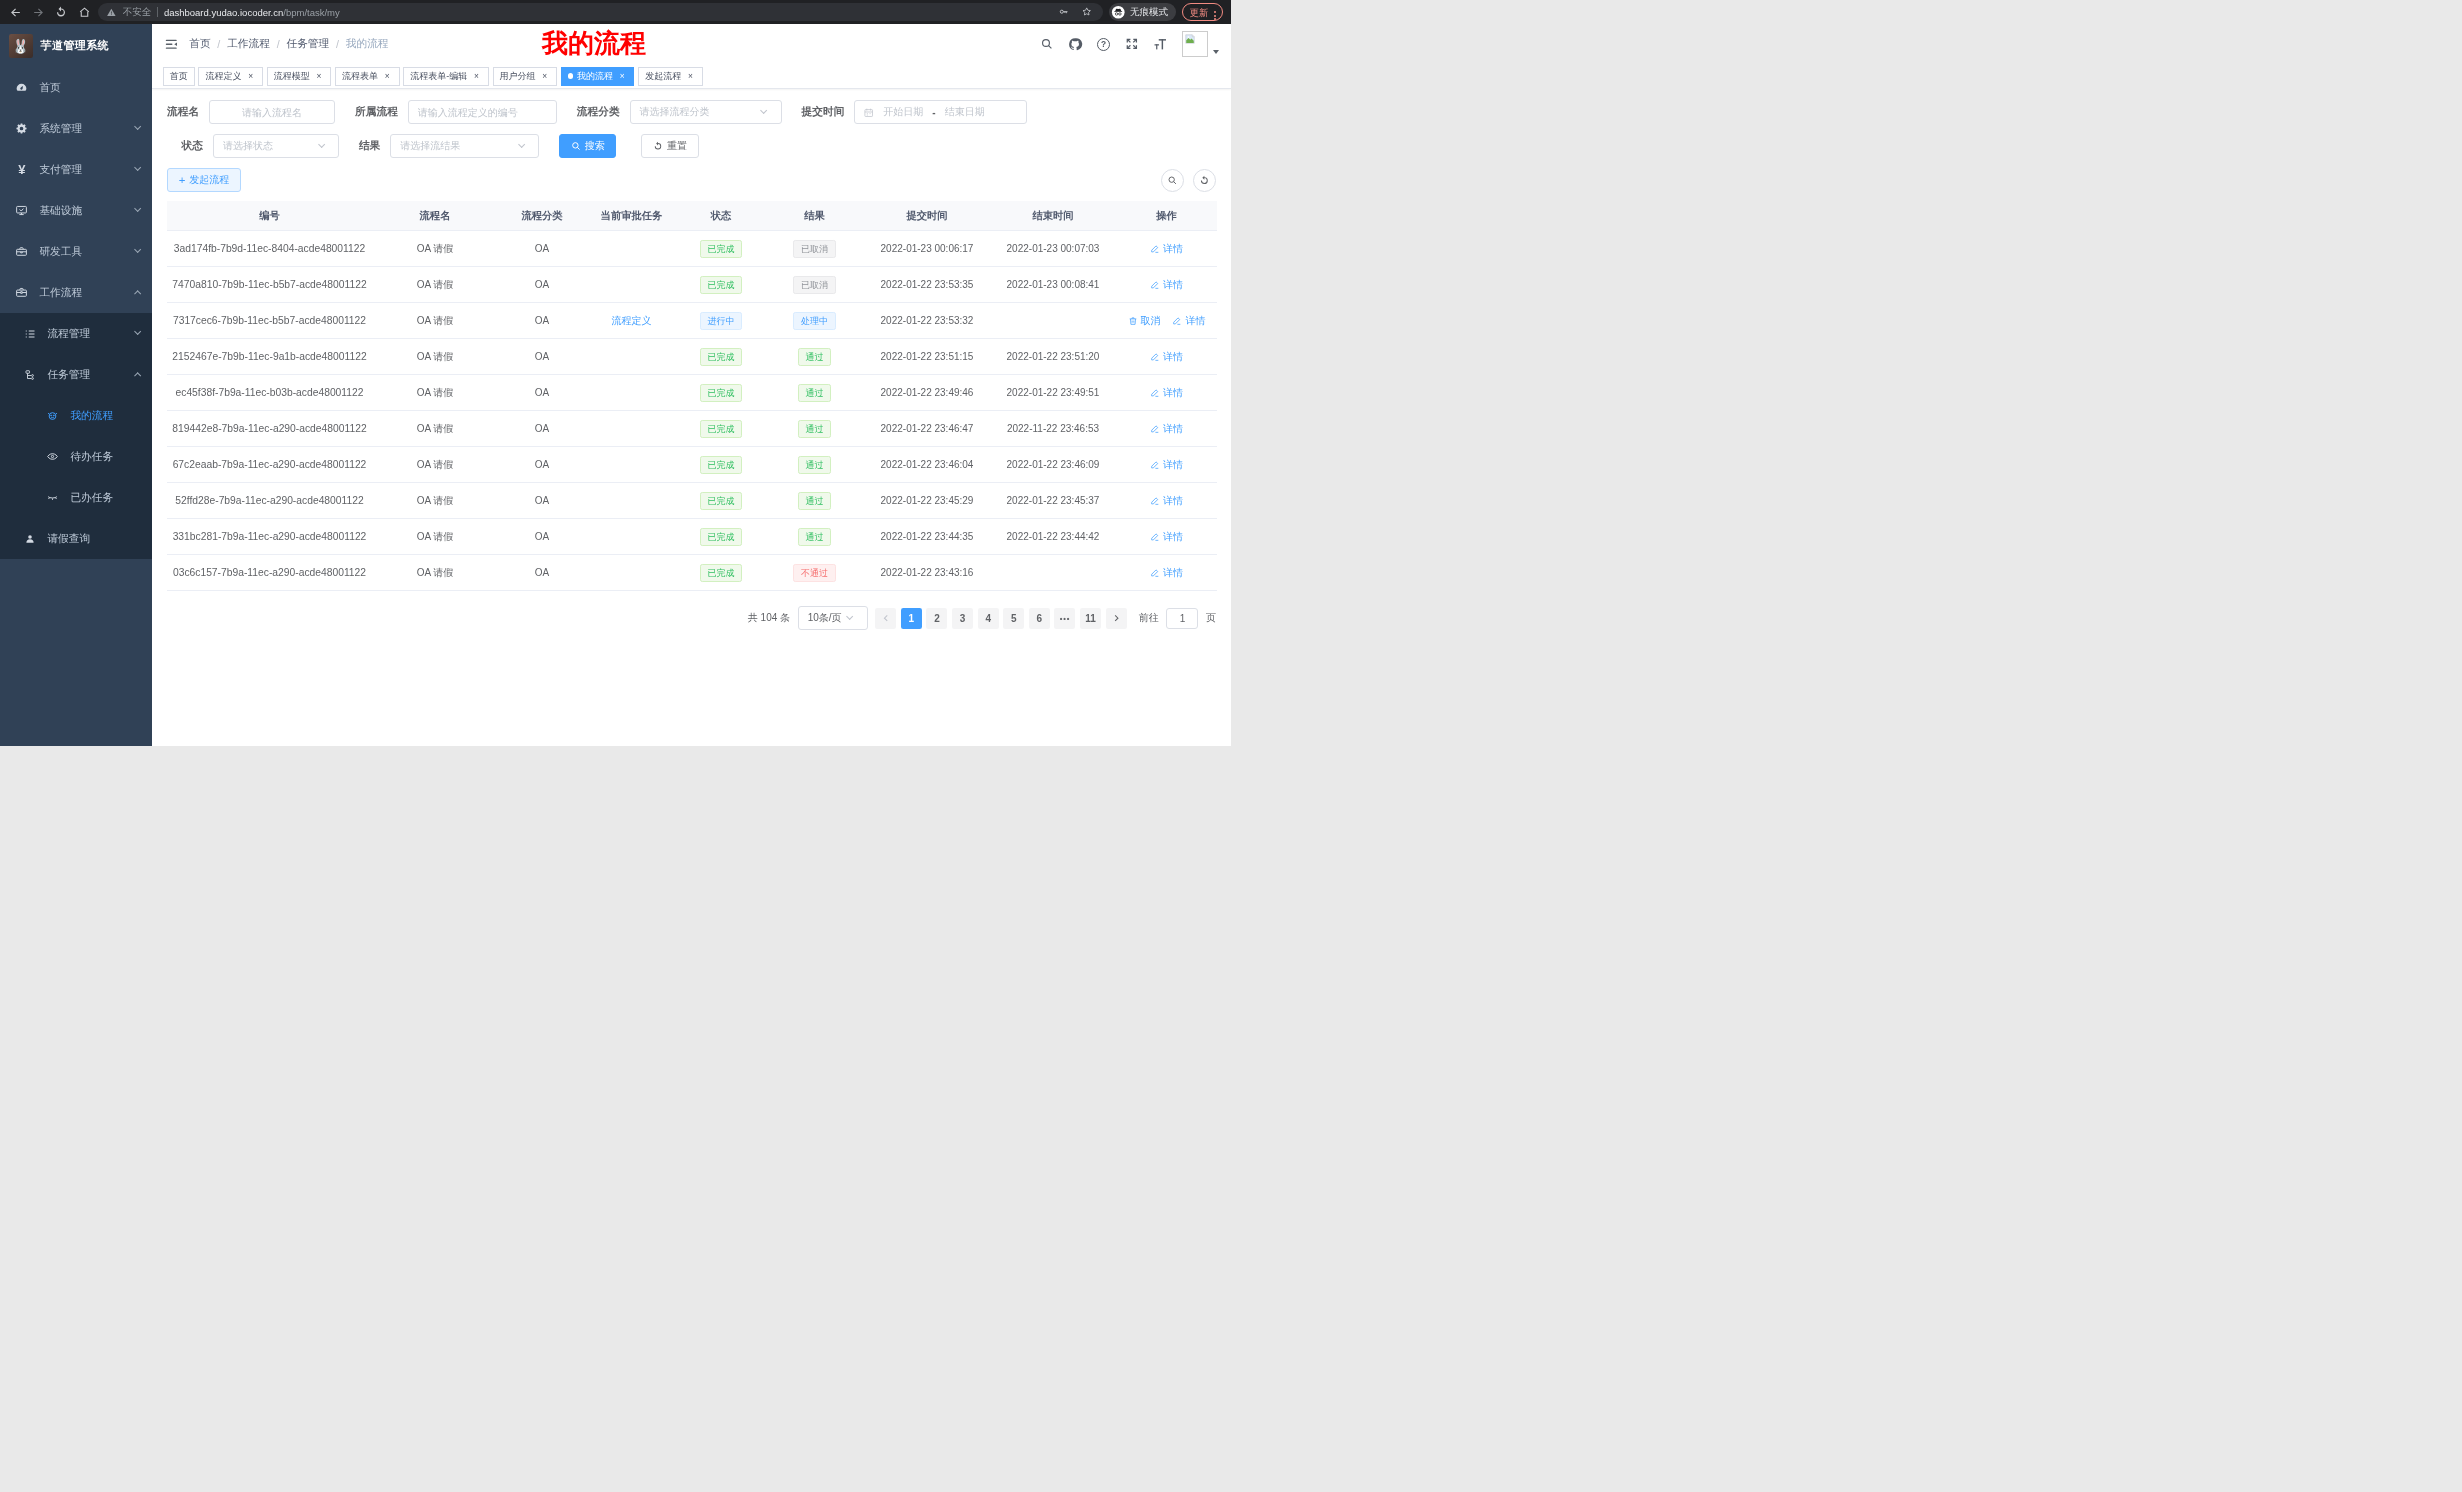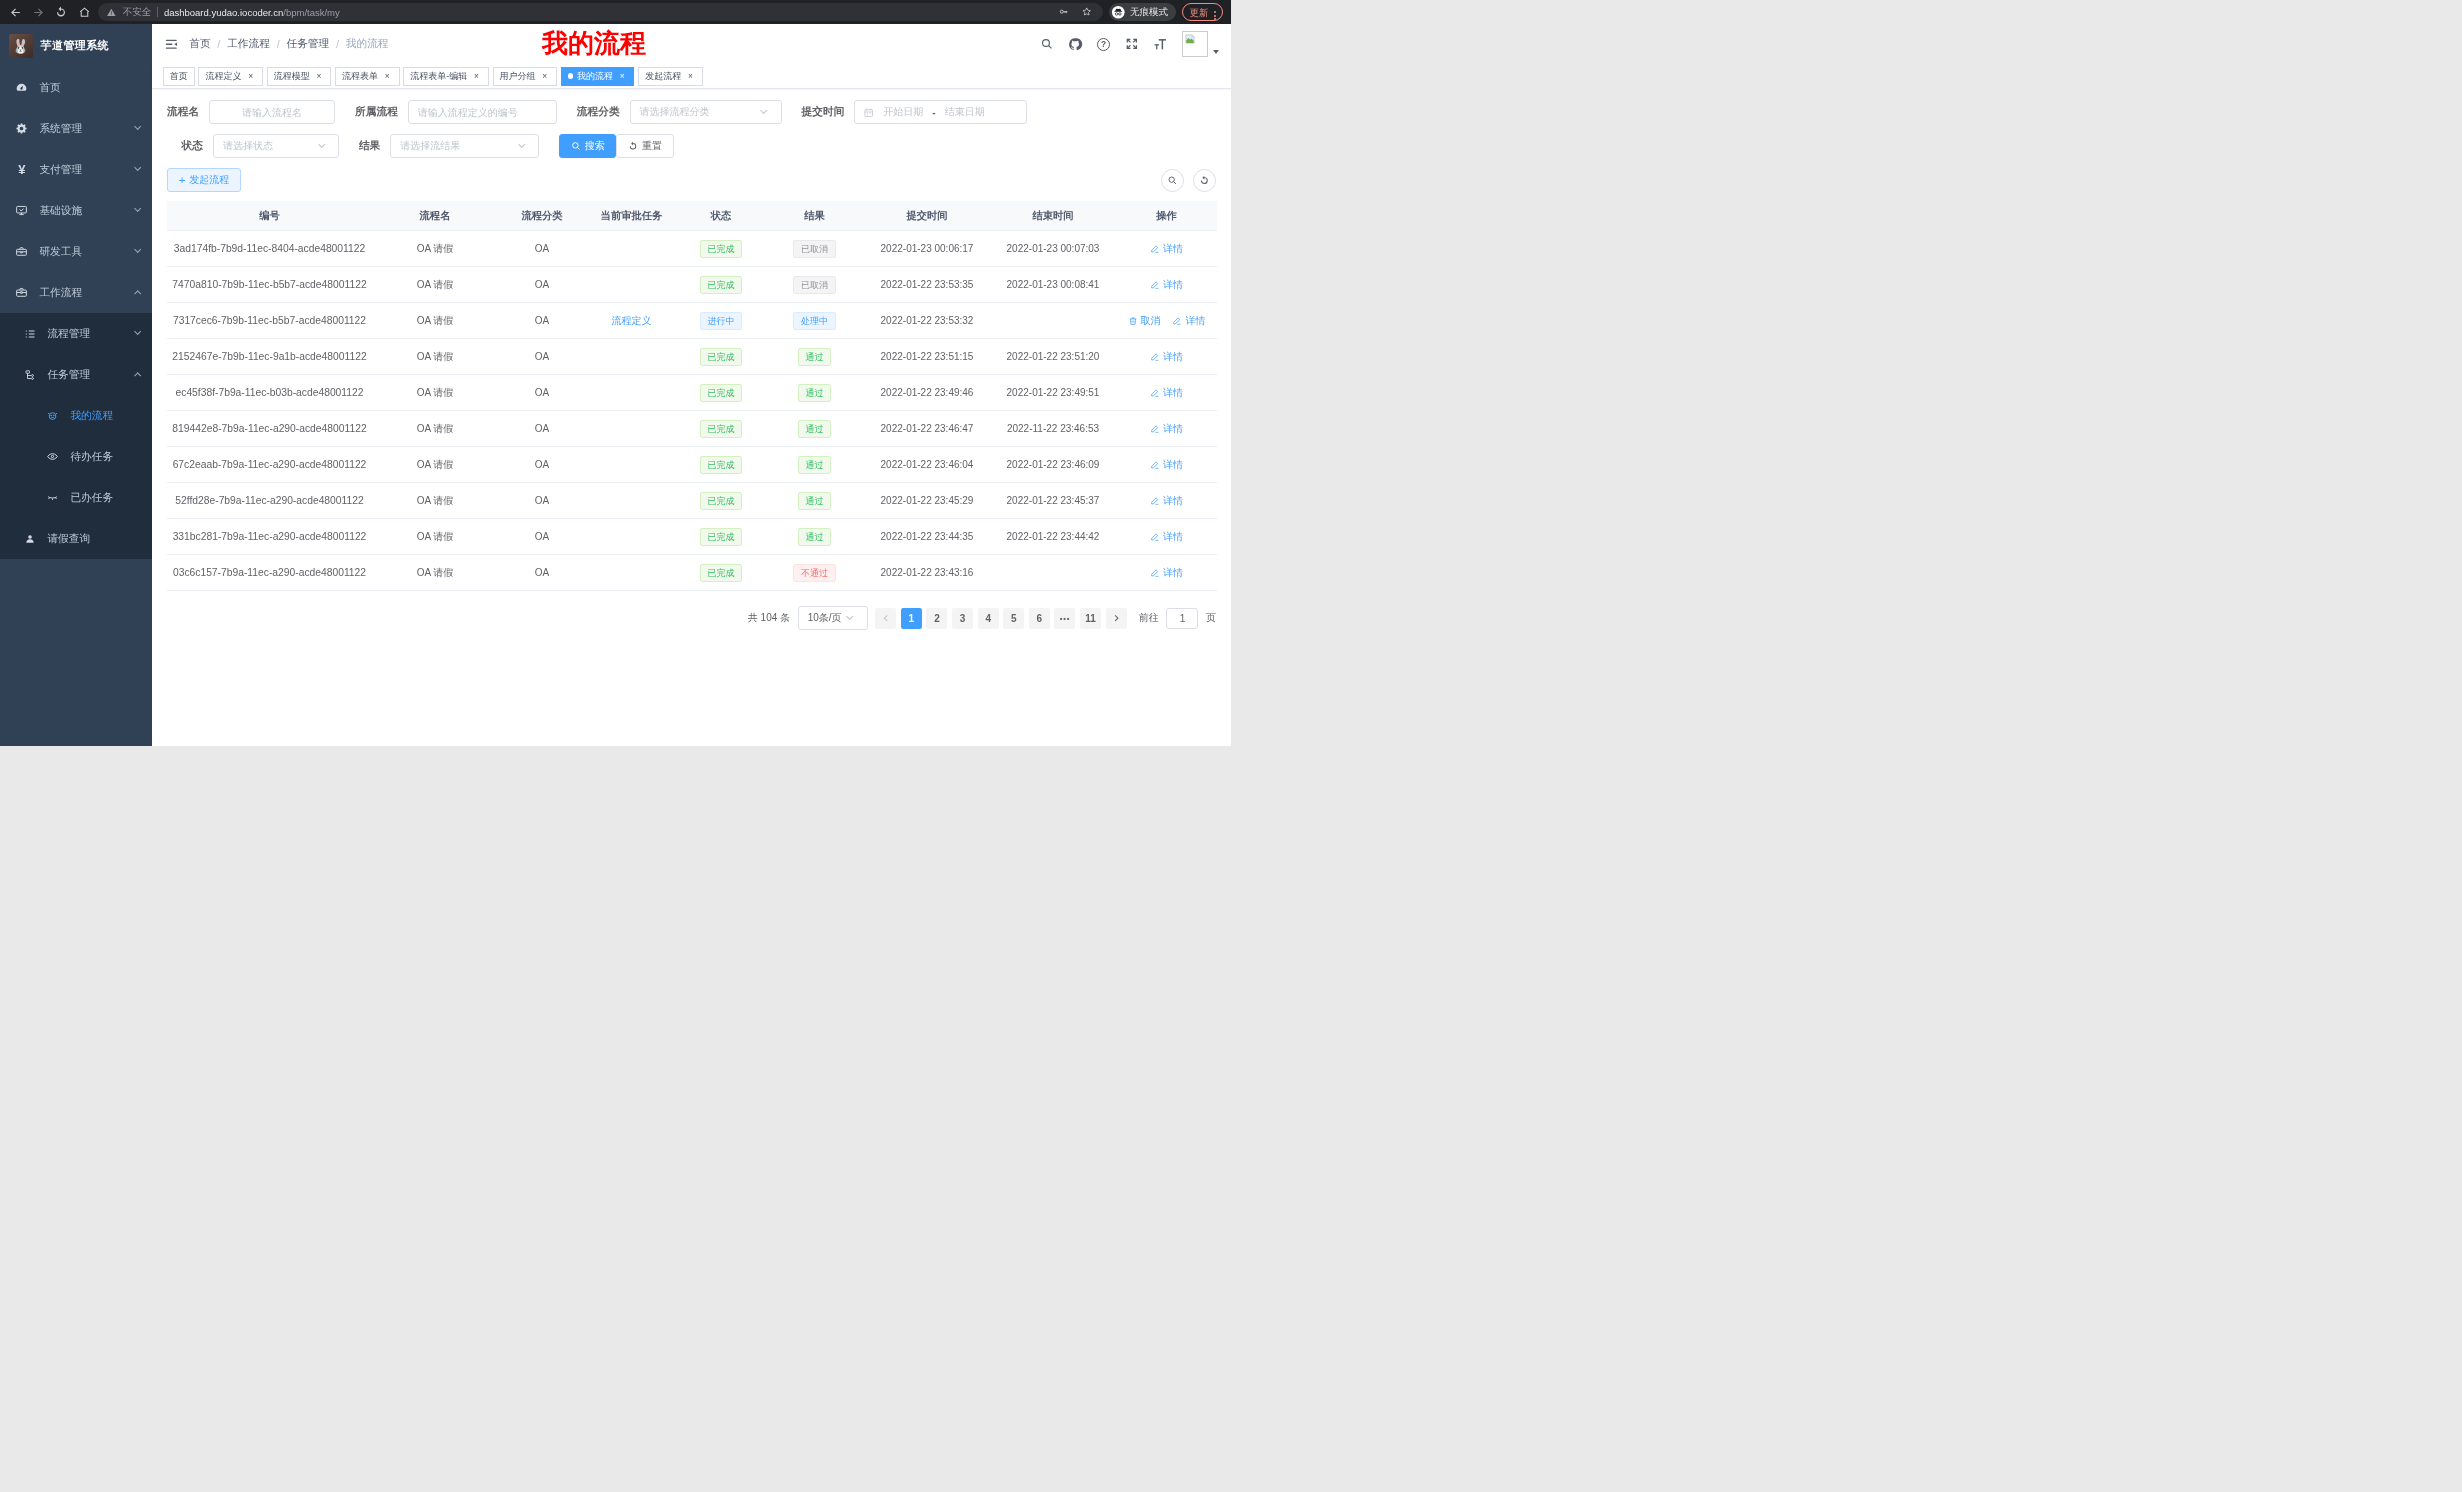--- a/index.html
+++ b/index.html
@@ -462,21 +462,21 @@
               <span class="chev down"></span>
             </div>
           </div>
           <div class="fgroup">
             <span class="flabel">结果</span>
             <div class="sel" style="width:149px">
               <span>请选择流结果</span>
               <span class="chev down"></span>
             </div>
           </div>
-          <button class="btn btn-primary" style="margin-right:0">
+          <button class="btn btn-primary" style="margin-right:25px">
             <svg width="10" height="10" viewBox="0 0 24 24" fill="none" stroke="#fff" stroke-width="2.4">
                 <circle cx="10.5" cy="10.5" r="6.5"></circle>
                 <path d="M15.5 15.5l5 5"></path>
               </svg>
             <span>搜索</span>
           </button>
           <button class="btn">
             <svg width="10" height="10" viewBox="0 0 24 24" fill="currentColor">
                 <path d="M12 5V1.5L7.5 6 12 10.5V7a5.5 5.5 0 1 1-5.5 5.5H4.3A7.7 7.7 0 1 0 12 5z"></path>
               </svg>

